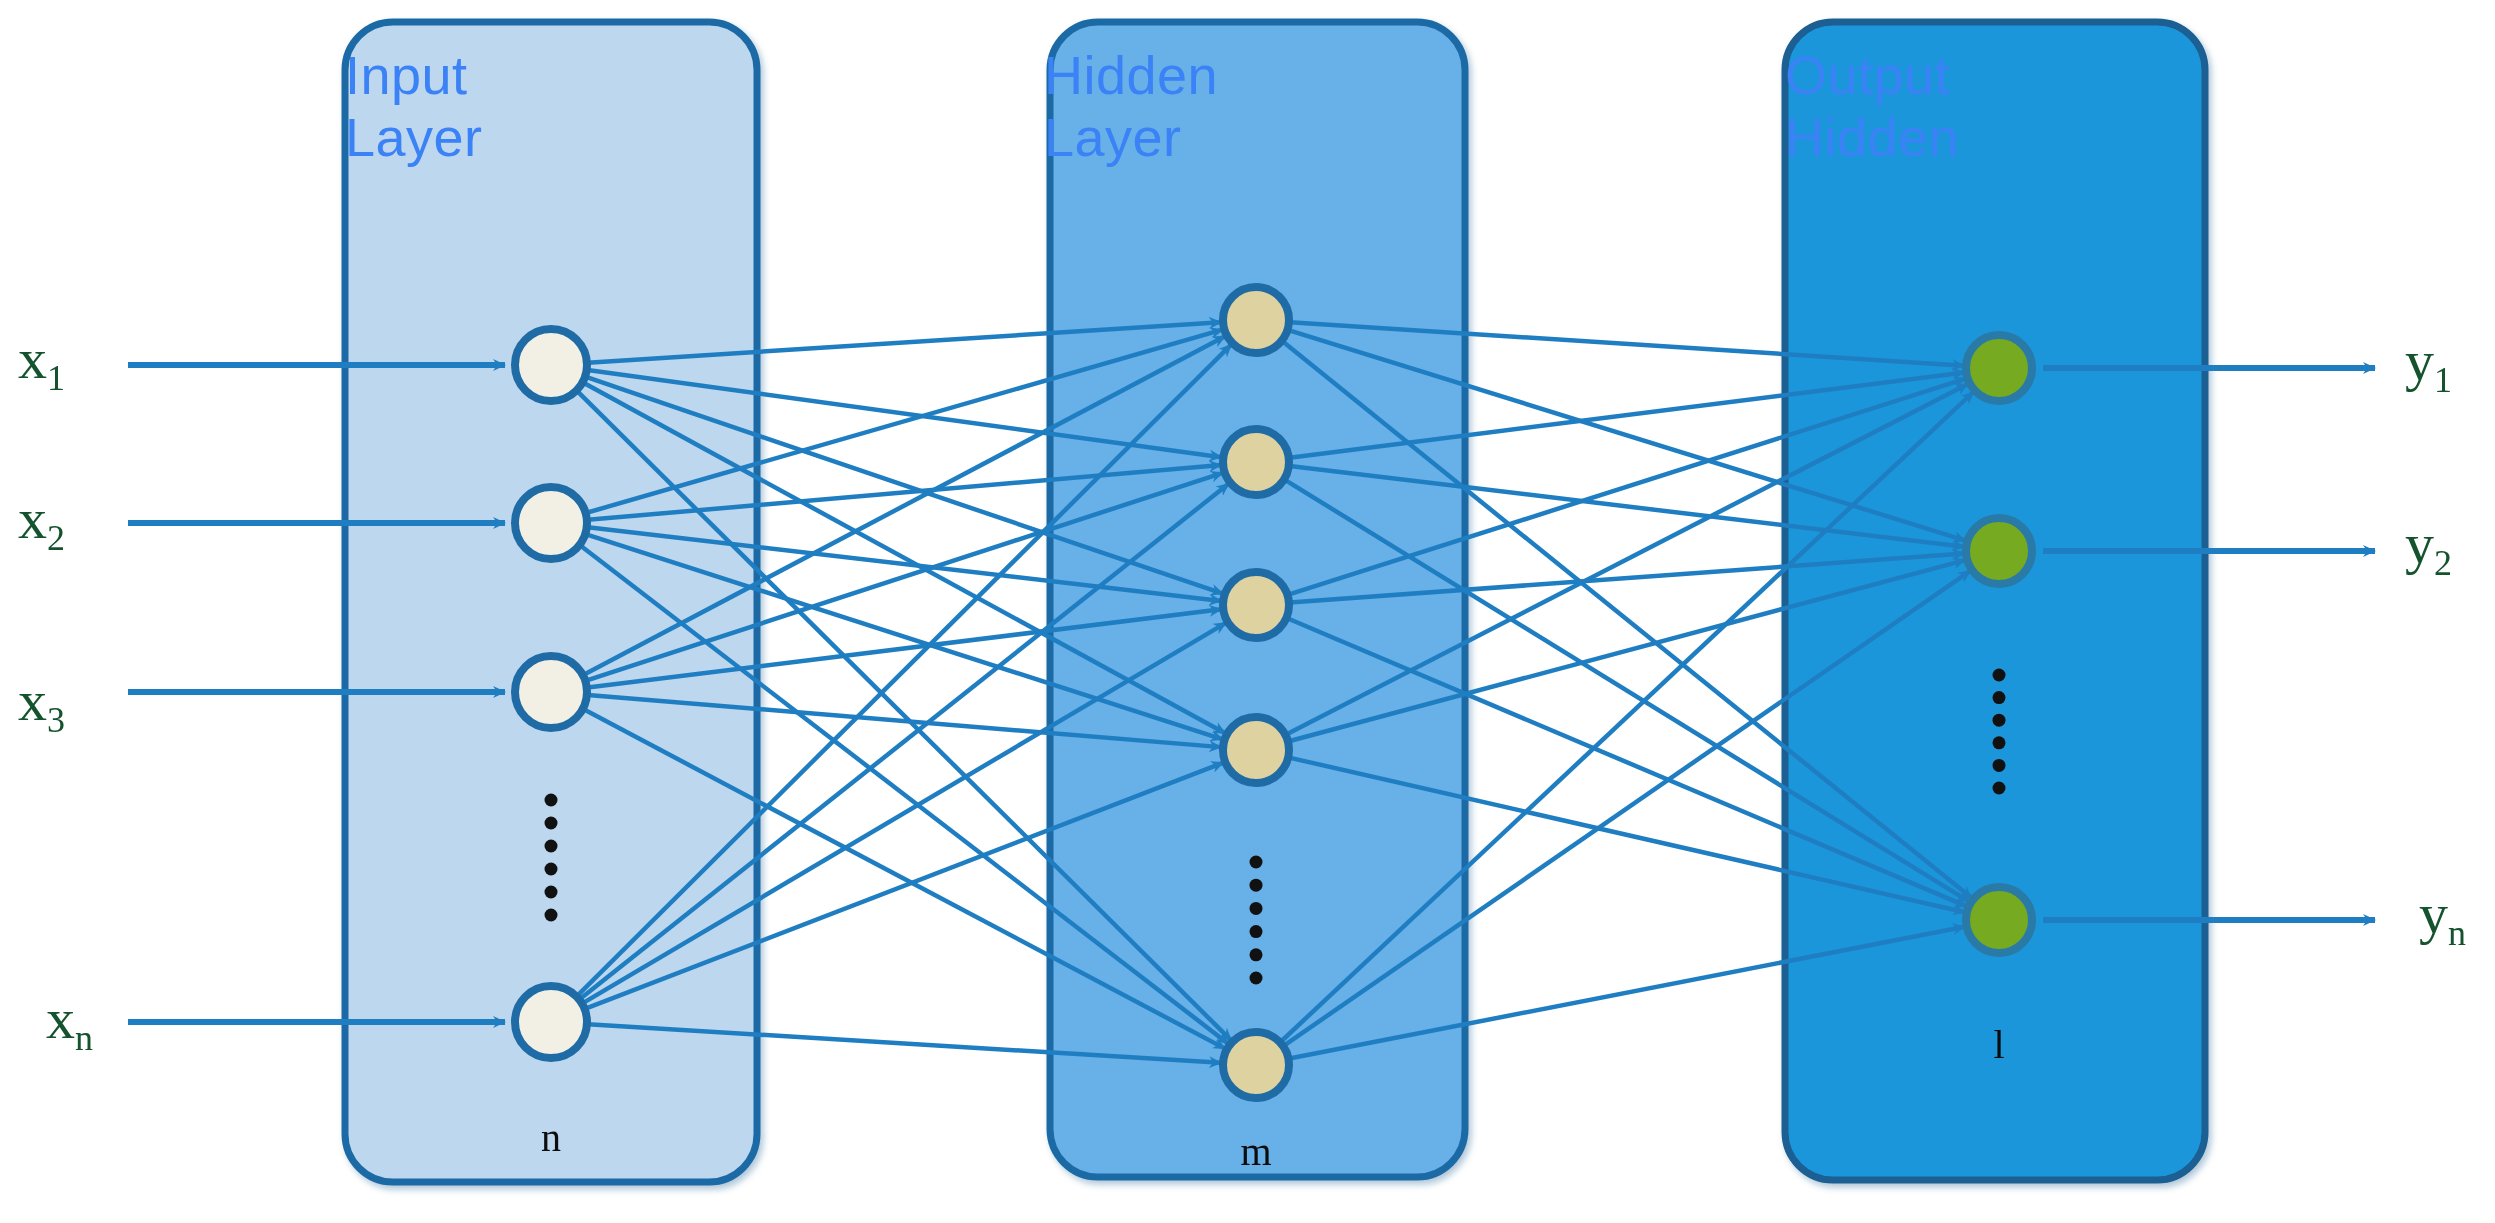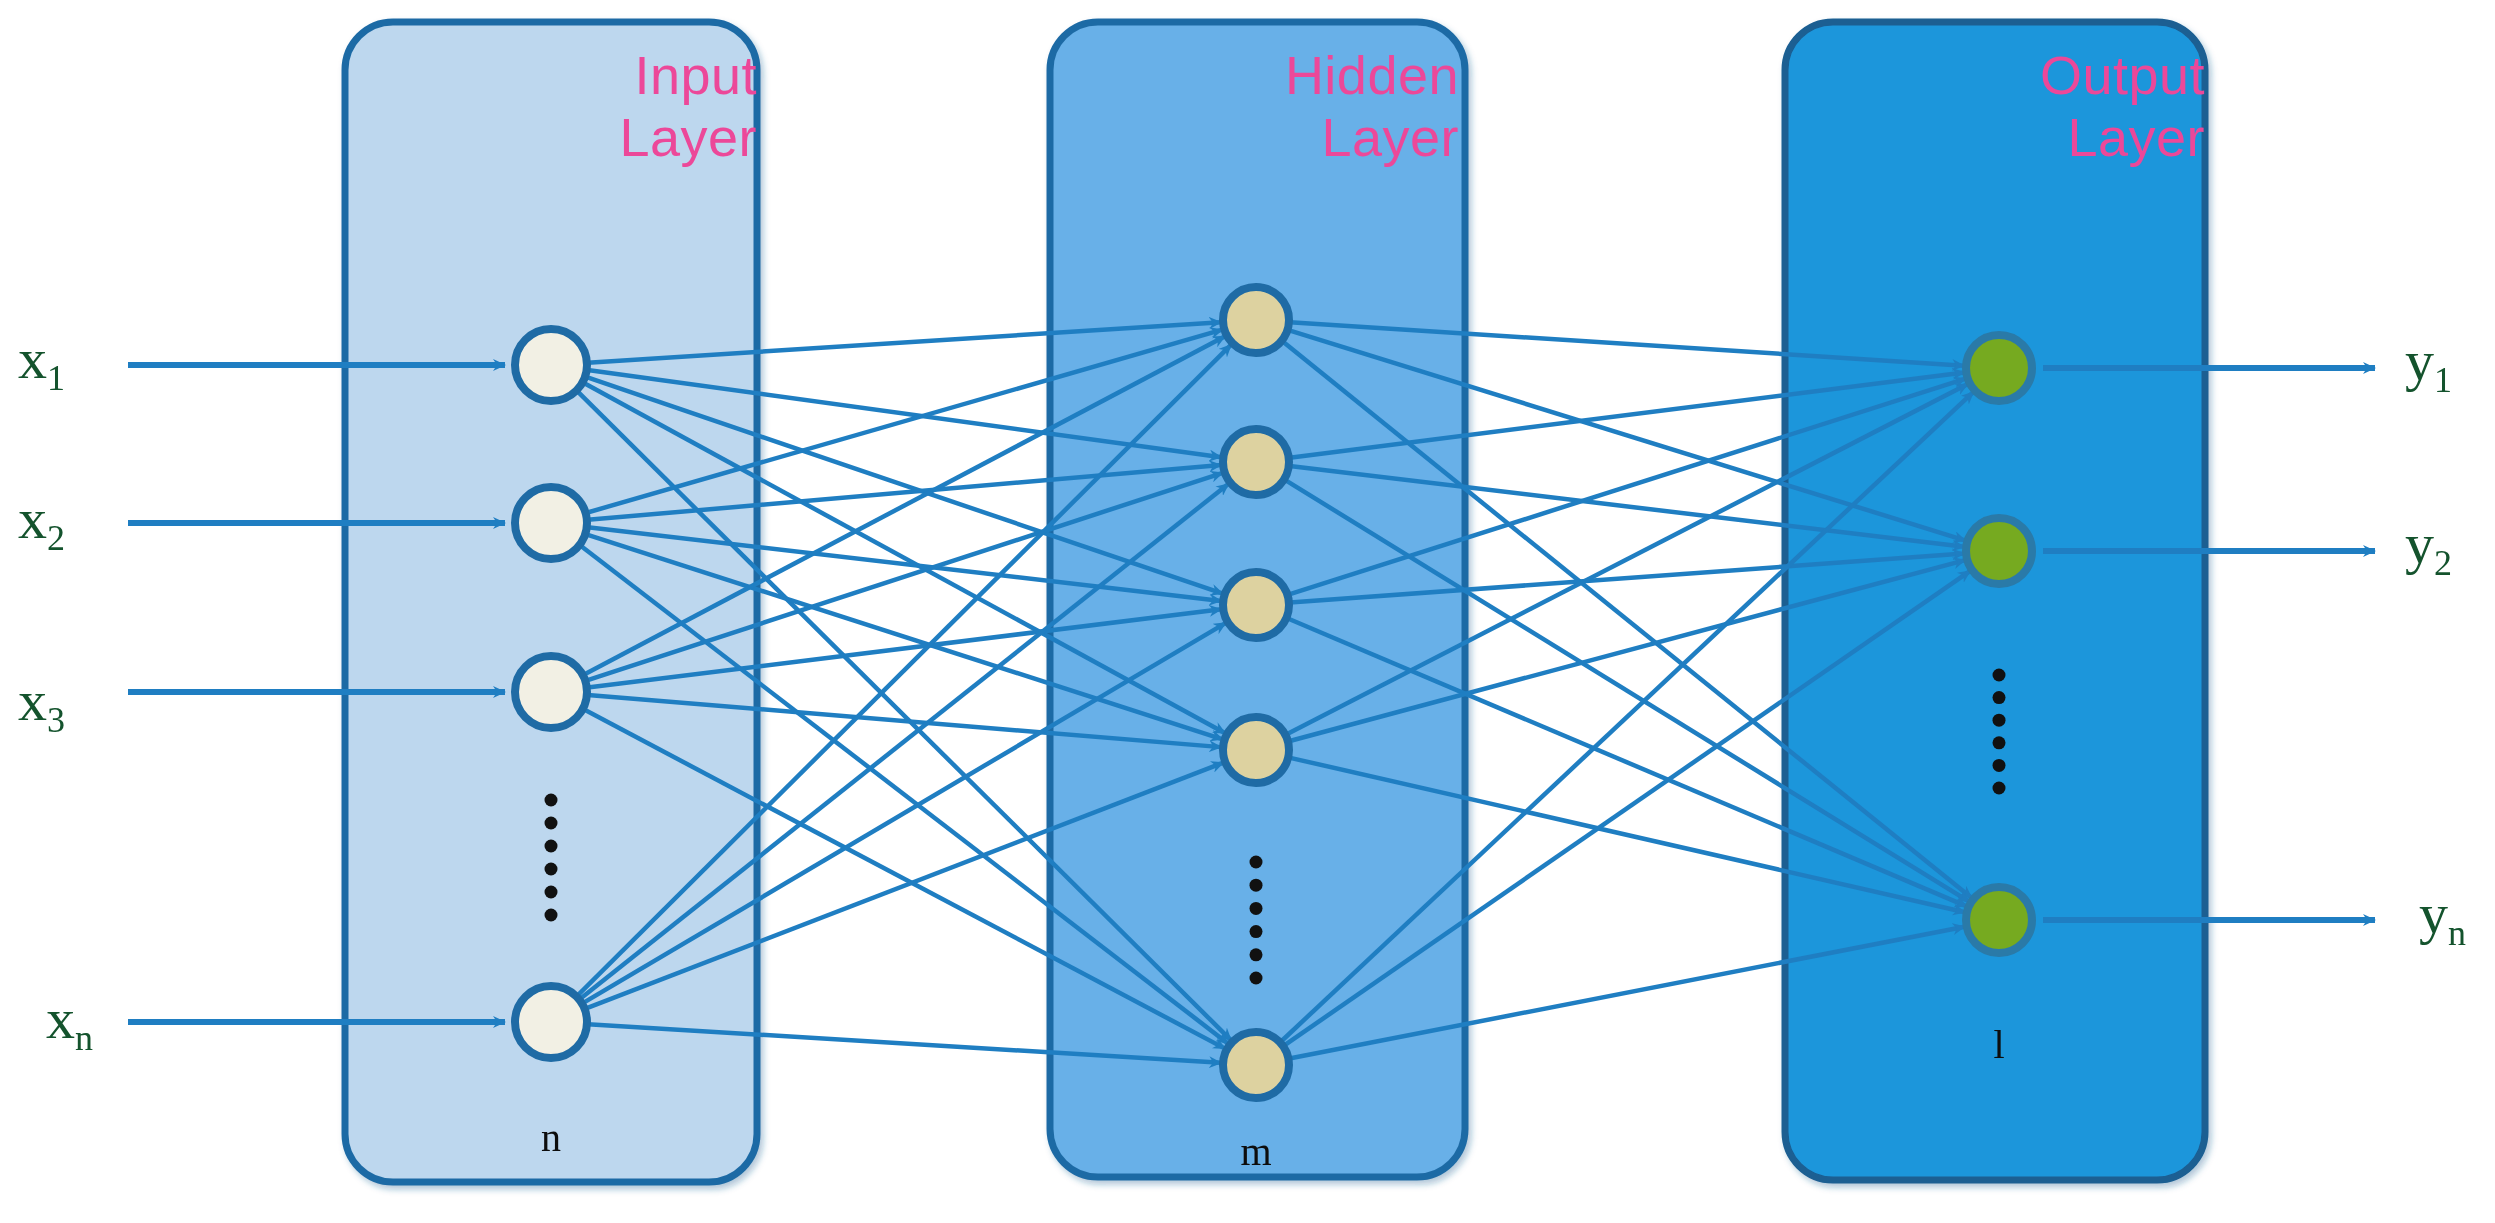--- a/index.html
+++ b/index.html
@@ -7,25 +7,25 @@
   #stage{
     position:relative;
     width:2495px;height:1223px;
     background:#ffffff;
     overflow:hidden;
     font-family:"Liberation Serif", serif;
   }
   #net{position:absolute;left:0;top:0;width:2495px;height:1223px;}
   .layer-title{
     position:absolute;
-    color:#ec4899;
+    color:#3b82f6;
     font-family:"Liberation Sans", sans-serif;
     font-size:54px;
     line-height:62px;
-    text-align:right;
+    text-align:left;
     letter-spacing:0.5px;
     pointer-events:none;
     white-space:pre-line;
   }
   .io-label{
     position:absolute;
     color:#14532d;
     font-family:"Liberation Serif", serif;
     font-size:58px;
     line-height:58px;
@@ -142,21 +142,21 @@
         <circle cx="1999" cy="788" r="6.5" fill="#111111"></circle>
       </g>
   </svg>
 
   <div id="titles">
       <div class="layer-title" style="left: 345px; top: 44px; width: 412px;">Input
 Layer</div>
       <div class="layer-title" style="left: 1044px; top: 44px; width: 415px;">Hidden
 Layer</div>
       <div class="layer-title" style="left: 1785px; top: 44px; width: 420px;">Output
-Layer</div>
+Hidden</div>
     </div>
   <div id="iolabels">
       <div class="io-label" style="left: 18px; top: 330px;"><span>x</span><sub>1</sub></div>
       <div class="io-label" style="left: 18px; top: 490px; text-align: center;"><span>x</span><sub>2</sub></div>
       <div class="io-label" style="left: 18px; top: 660px; margin-top: 12px;"><span>x</span><sub>3</sub></div>
       <div class="io-label" style="left: 22px; top: 990px; margin-left: 24px;"><span>x</span><sub>n</sub></div>
       <div class="io-label" style="left: 2405px; top: 332px;"><span>y</span><sub>1</sub></div>
       <div class="io-label" style="left: 2405px; top: 515px;"><span>y</span><sub>2</sub></div>
       <div class="io-label" style="left: 2405px; top: 885px; margin-left: 14px;"><span>y</span><sub>n</sub></div>
     </div>

